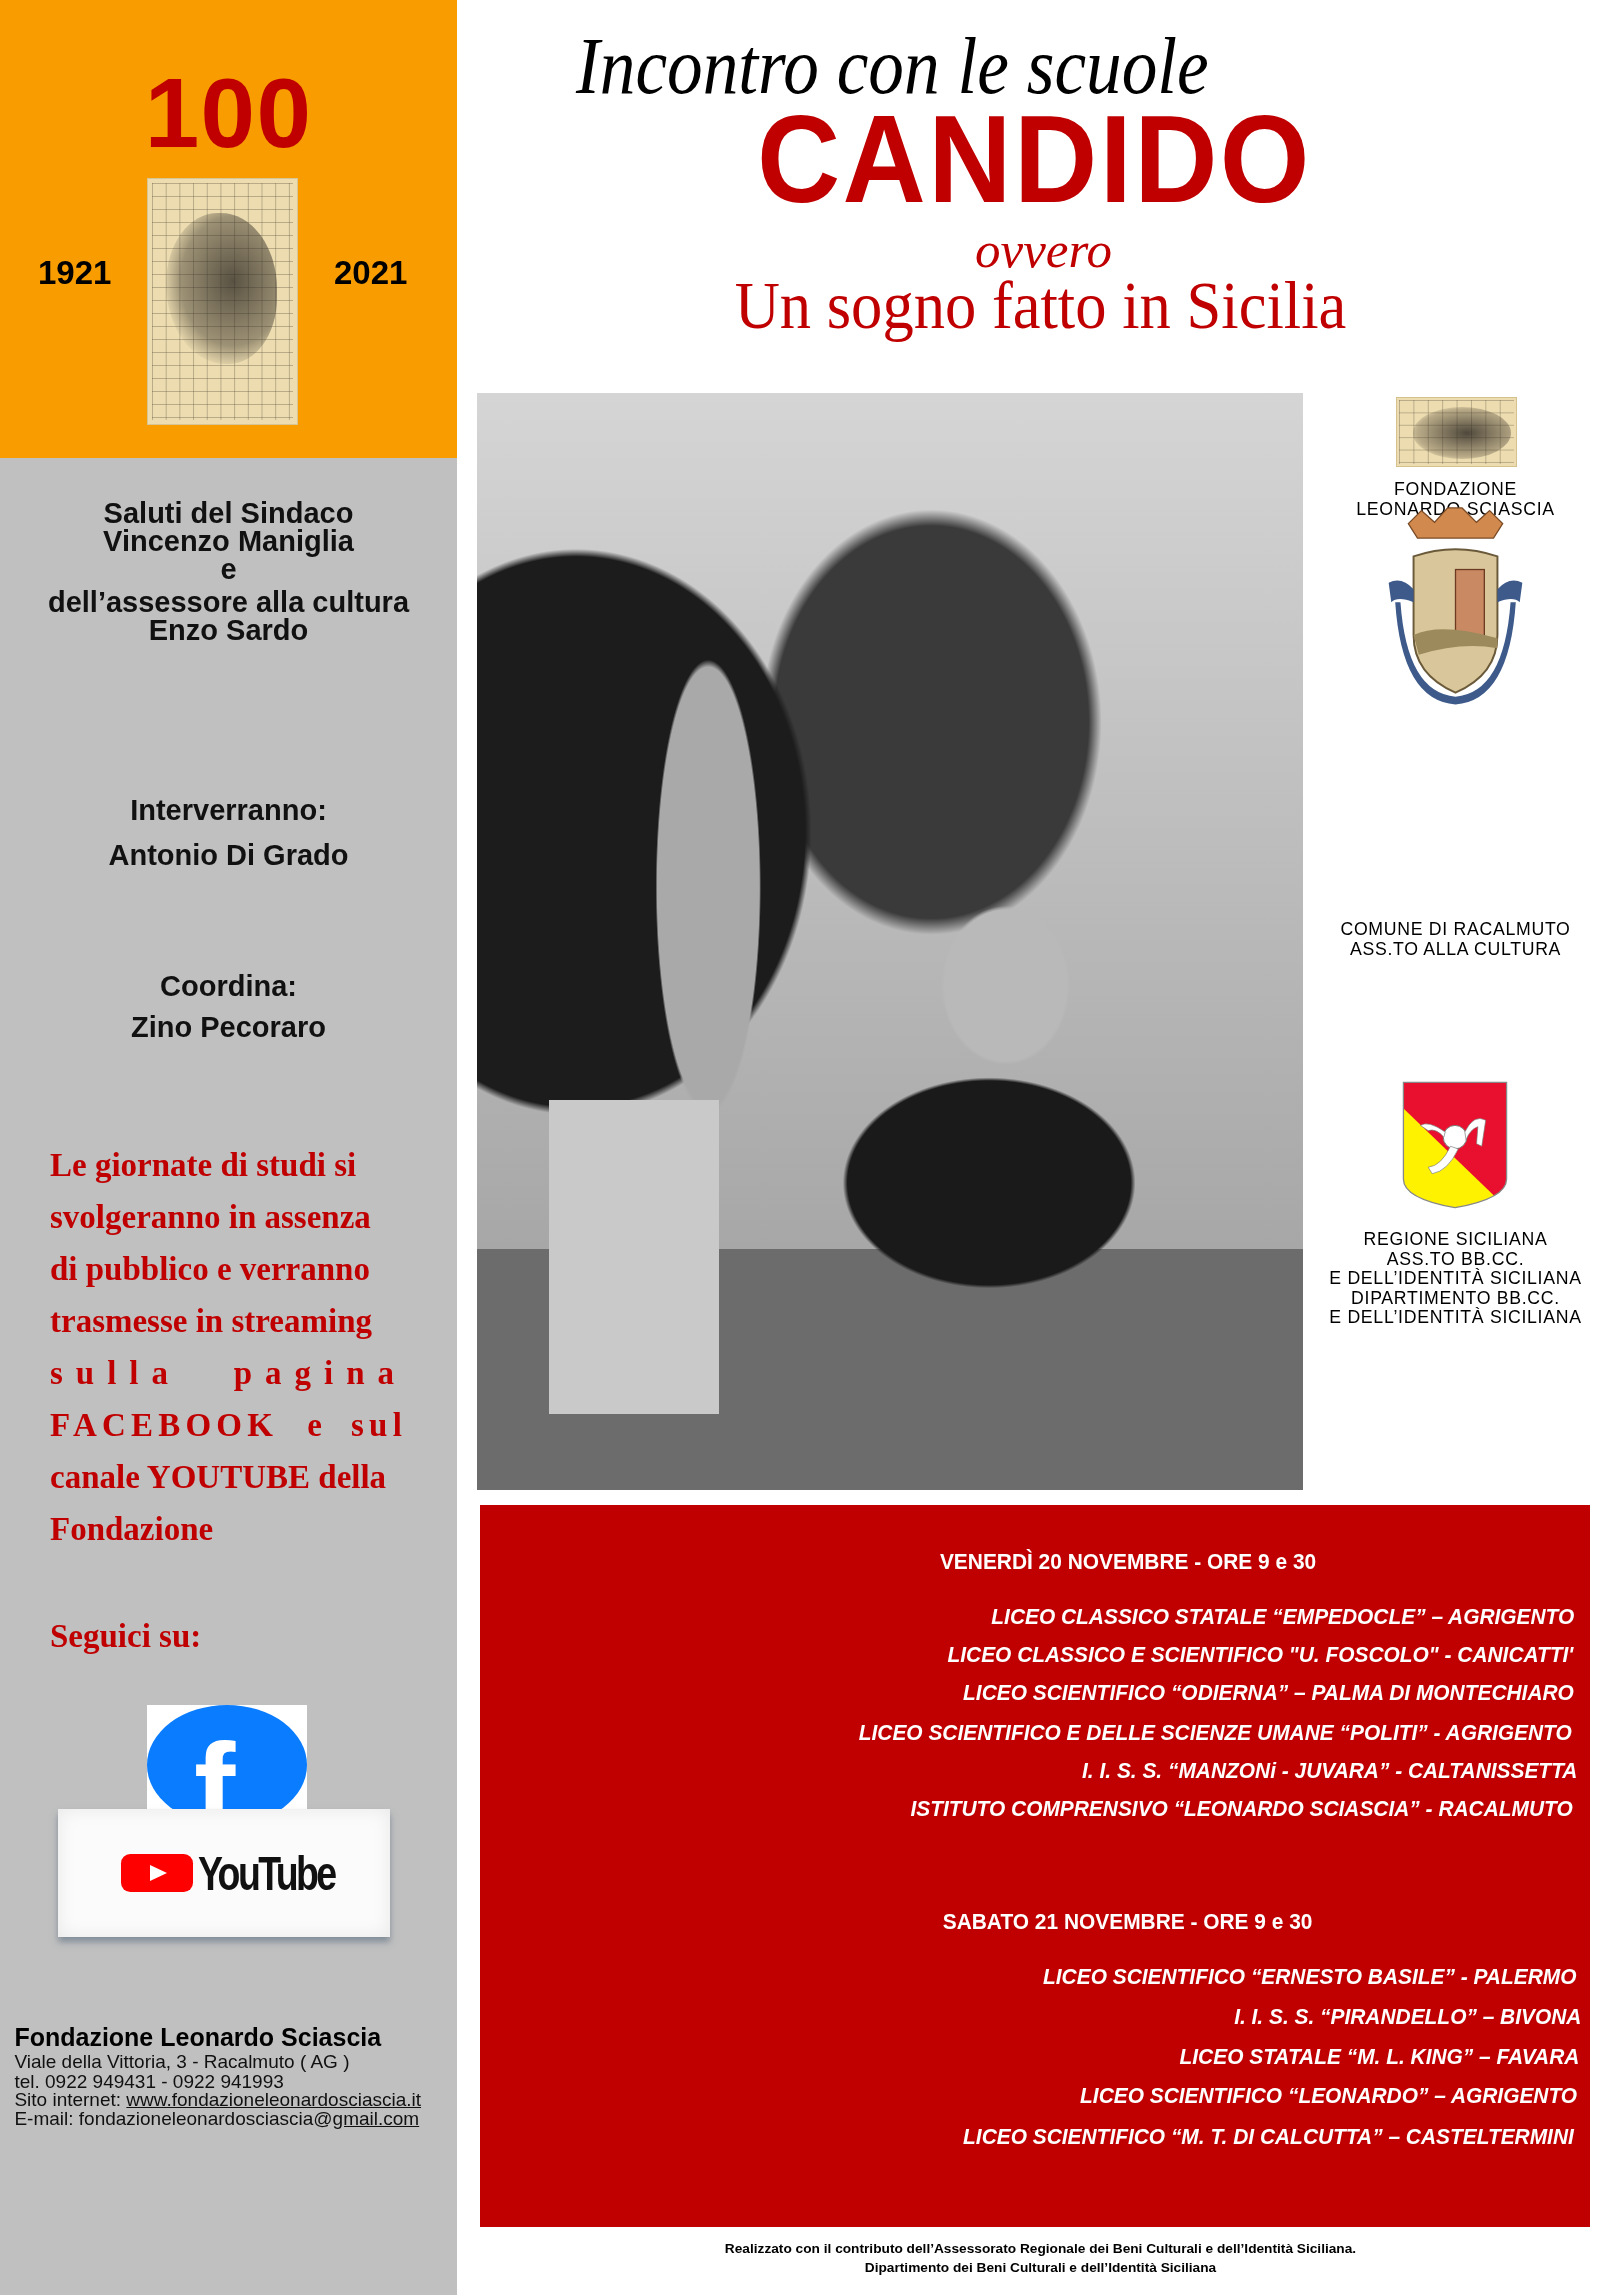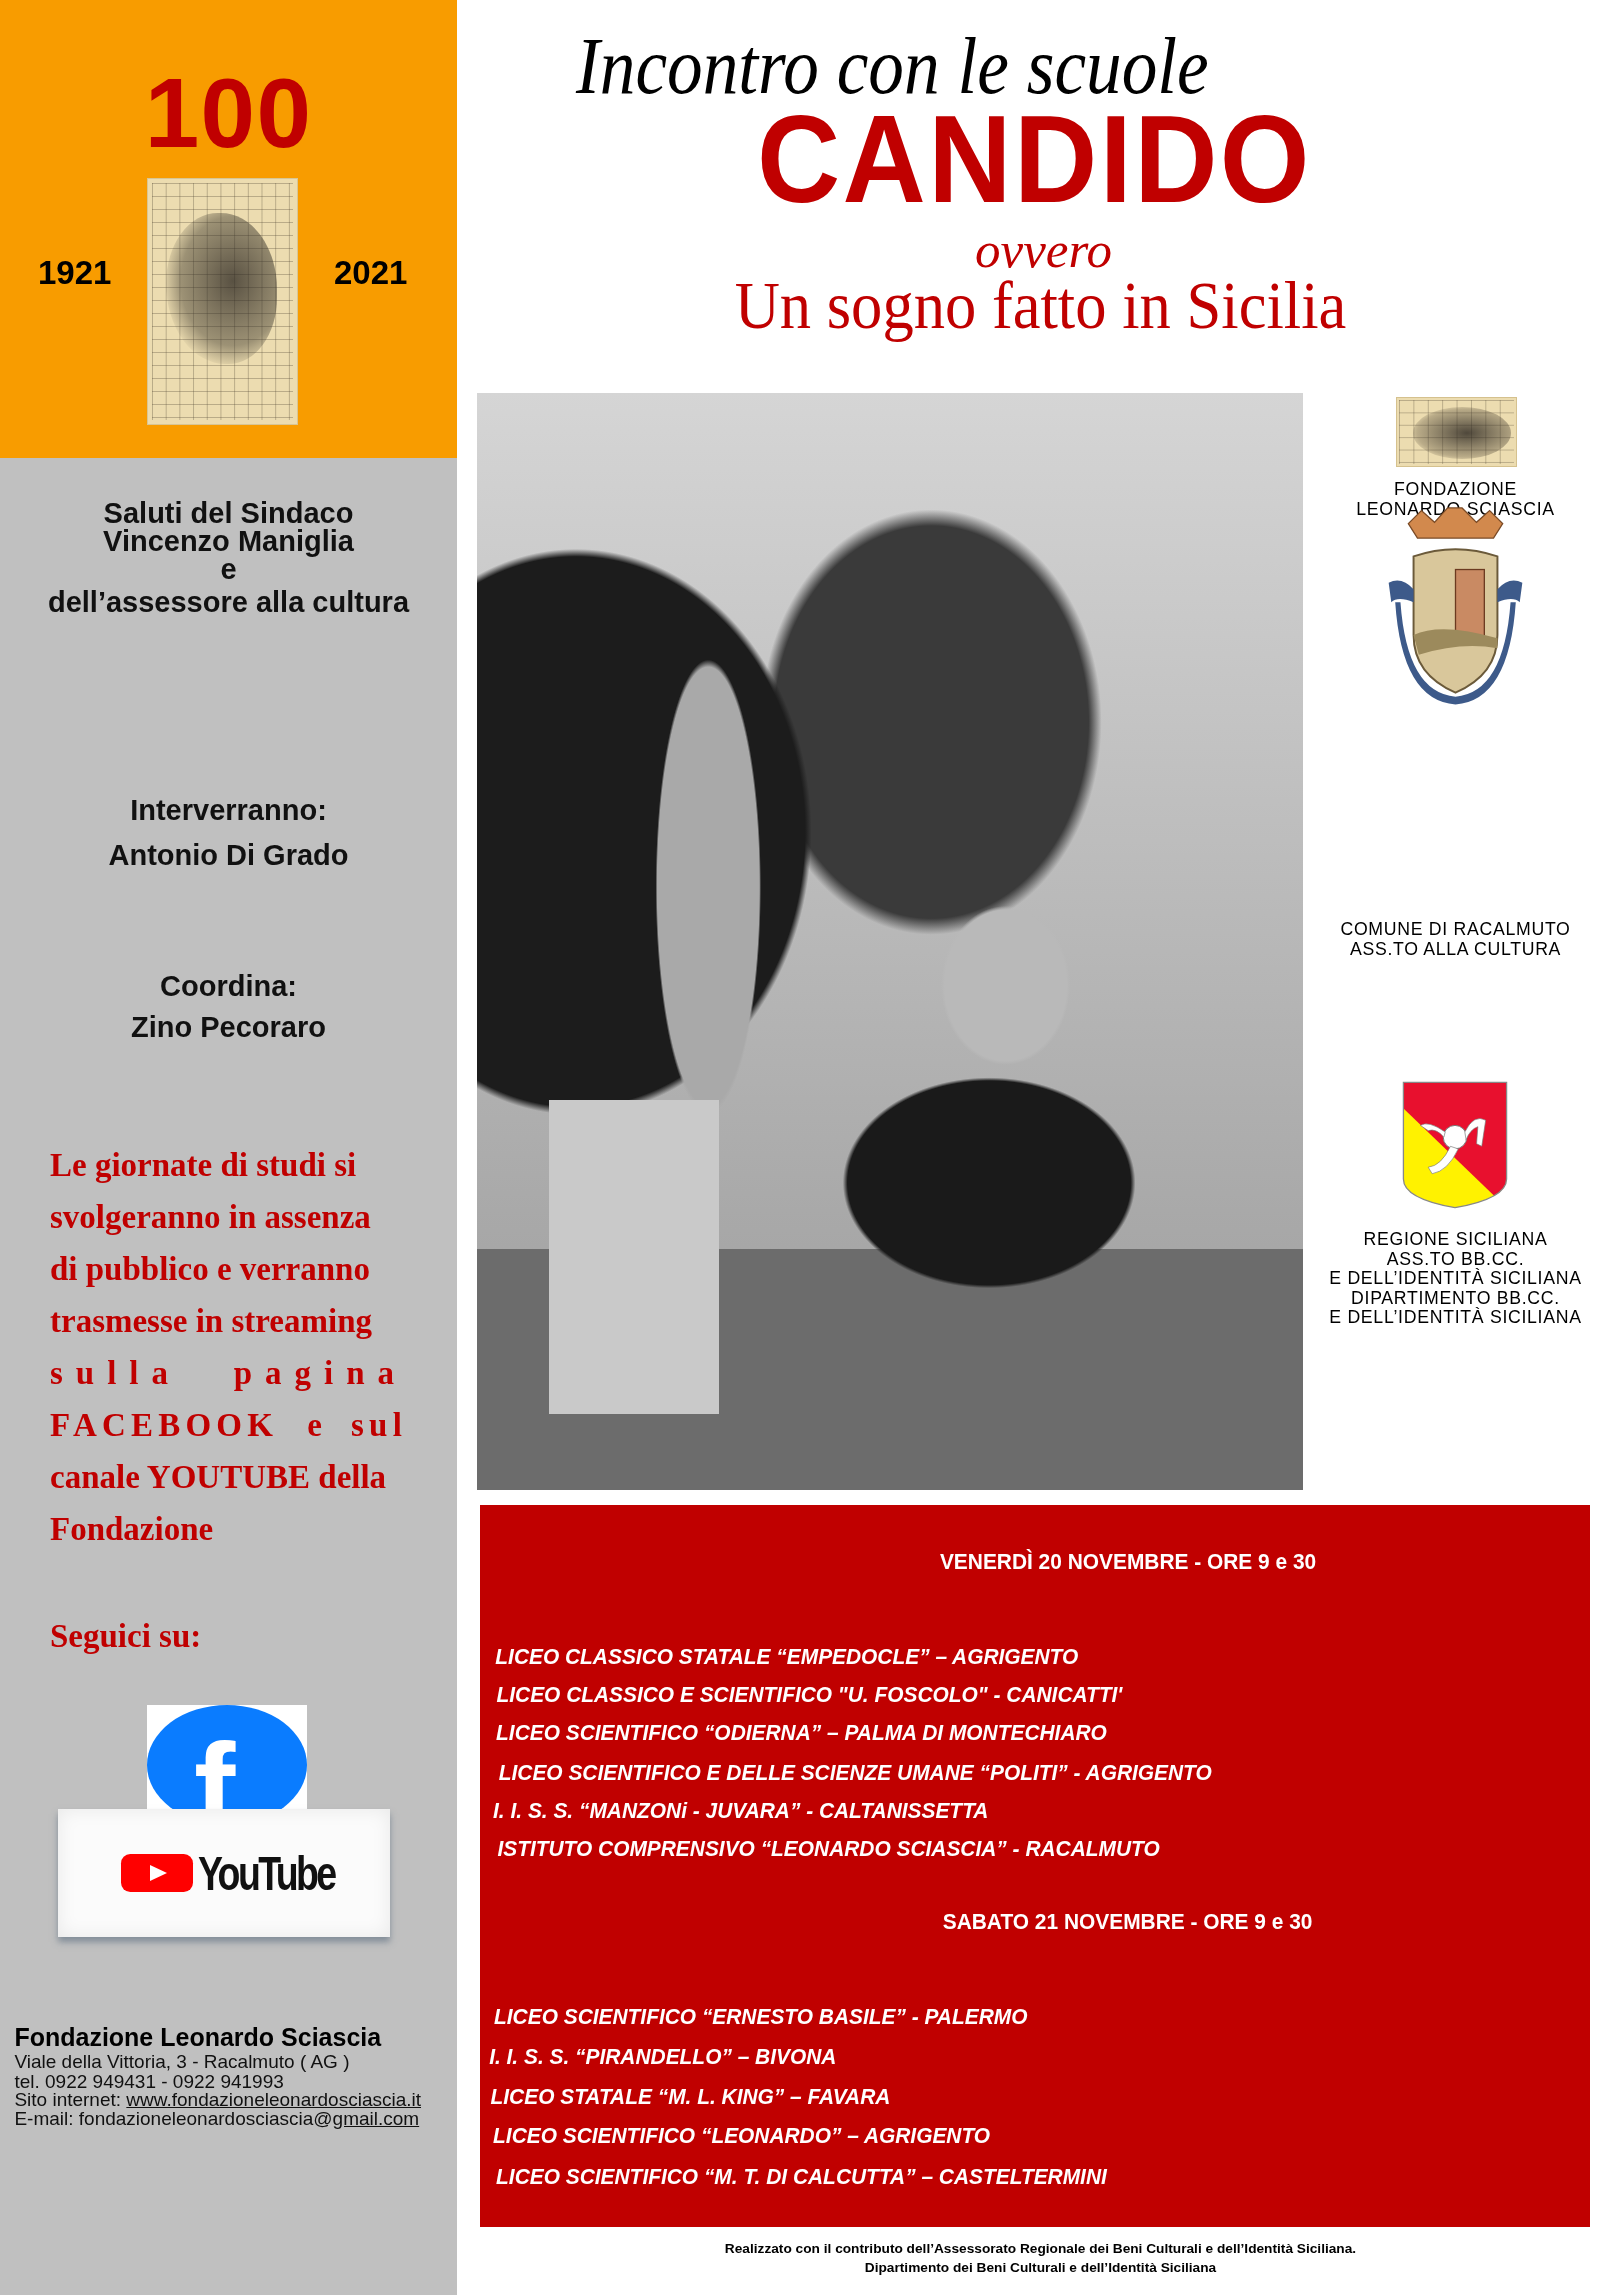--- a/index.html
+++ b/index.html
@@ -68,21 +68,21 @@
   .logo-fond .head { position:absolute; left:15.7px; top:9.2px; width:98px; height:52px; border-radius:50%;
       background:radial-gradient(ellipse at 55% 50%, rgba(40,35,30,.8), rgba(70,60,45,.3) 65%, transparent 80%); }
   .logo-caption { font-size:17.7px; color:#000; text-align:center; line-height:19.6px; letter-spacing:0.7px; }
   .crest { left:1382px; top:504px; width:147px; height:211px; }
   .sicily { left:1402px; top:1081px; width:106px; height:128px; }
 
   
   .redbox { left:480px; top:1505px; width:1110px; height:722px; background:#c00000; }
   .r-day { left:480px; width:1296px; text-align:center; color:#fff; font-weight:bold; font-size:22px; }
   .r-day span { display:inline-block; transform:scaleX(.95); }
-  .r-school { left:480px; width:1110px; text-align:left; color:#fff; font-weight:bold; font-style:italic; font-size:22px;margin-top:40px; }
+  .r-school { left:480px; width:1110px; text-align:right; color:#fff; font-weight:bold; font-style:italic; font-size:22px; }
   .r-school span { display:inline-block; transform:scaleX(.95); }
 
   .credit { left:458px; width:1165px; text-align:center; font-weight:bold; font-size:13.7px; color:#000; }
 </style>
 </head>
 <body>
 
 <div class="abs" id="left-orange"></div>
 <div class="abs" id="left-gray"></div>
 
@@ -92,20 +92,21 @@
 <div class="abs portrait">
   <div class="grid"></div>
     <div class="head"></div>
 </div>
 
 <div class="abs center-block" style="top:495px;">
   <div>Saluti del Sindaco</div>
   <div style="margin-top:-9.2px">Vincenzo Maniglia</div>
   <div style="margin-top:-9.2px">e</div>
   <div style="margin-top:-3.9px">dell’assessore alla cultura</div>
+  <div style="margin-top:-9.2px">Enzo Sardo</div>
 </div>
 
 <div class="abs center-block" style="top:792px;">
   <div>Interverranno:</div>
   <div style="margin-top:8px">Antonio  Di Grado</div>
 </div>
 
 <div class="abs center-block" style="top:968px;">
   <div>Coordina:</div>
   <div style="margin-top:3.9px">Zino  Pecoraro</div>

